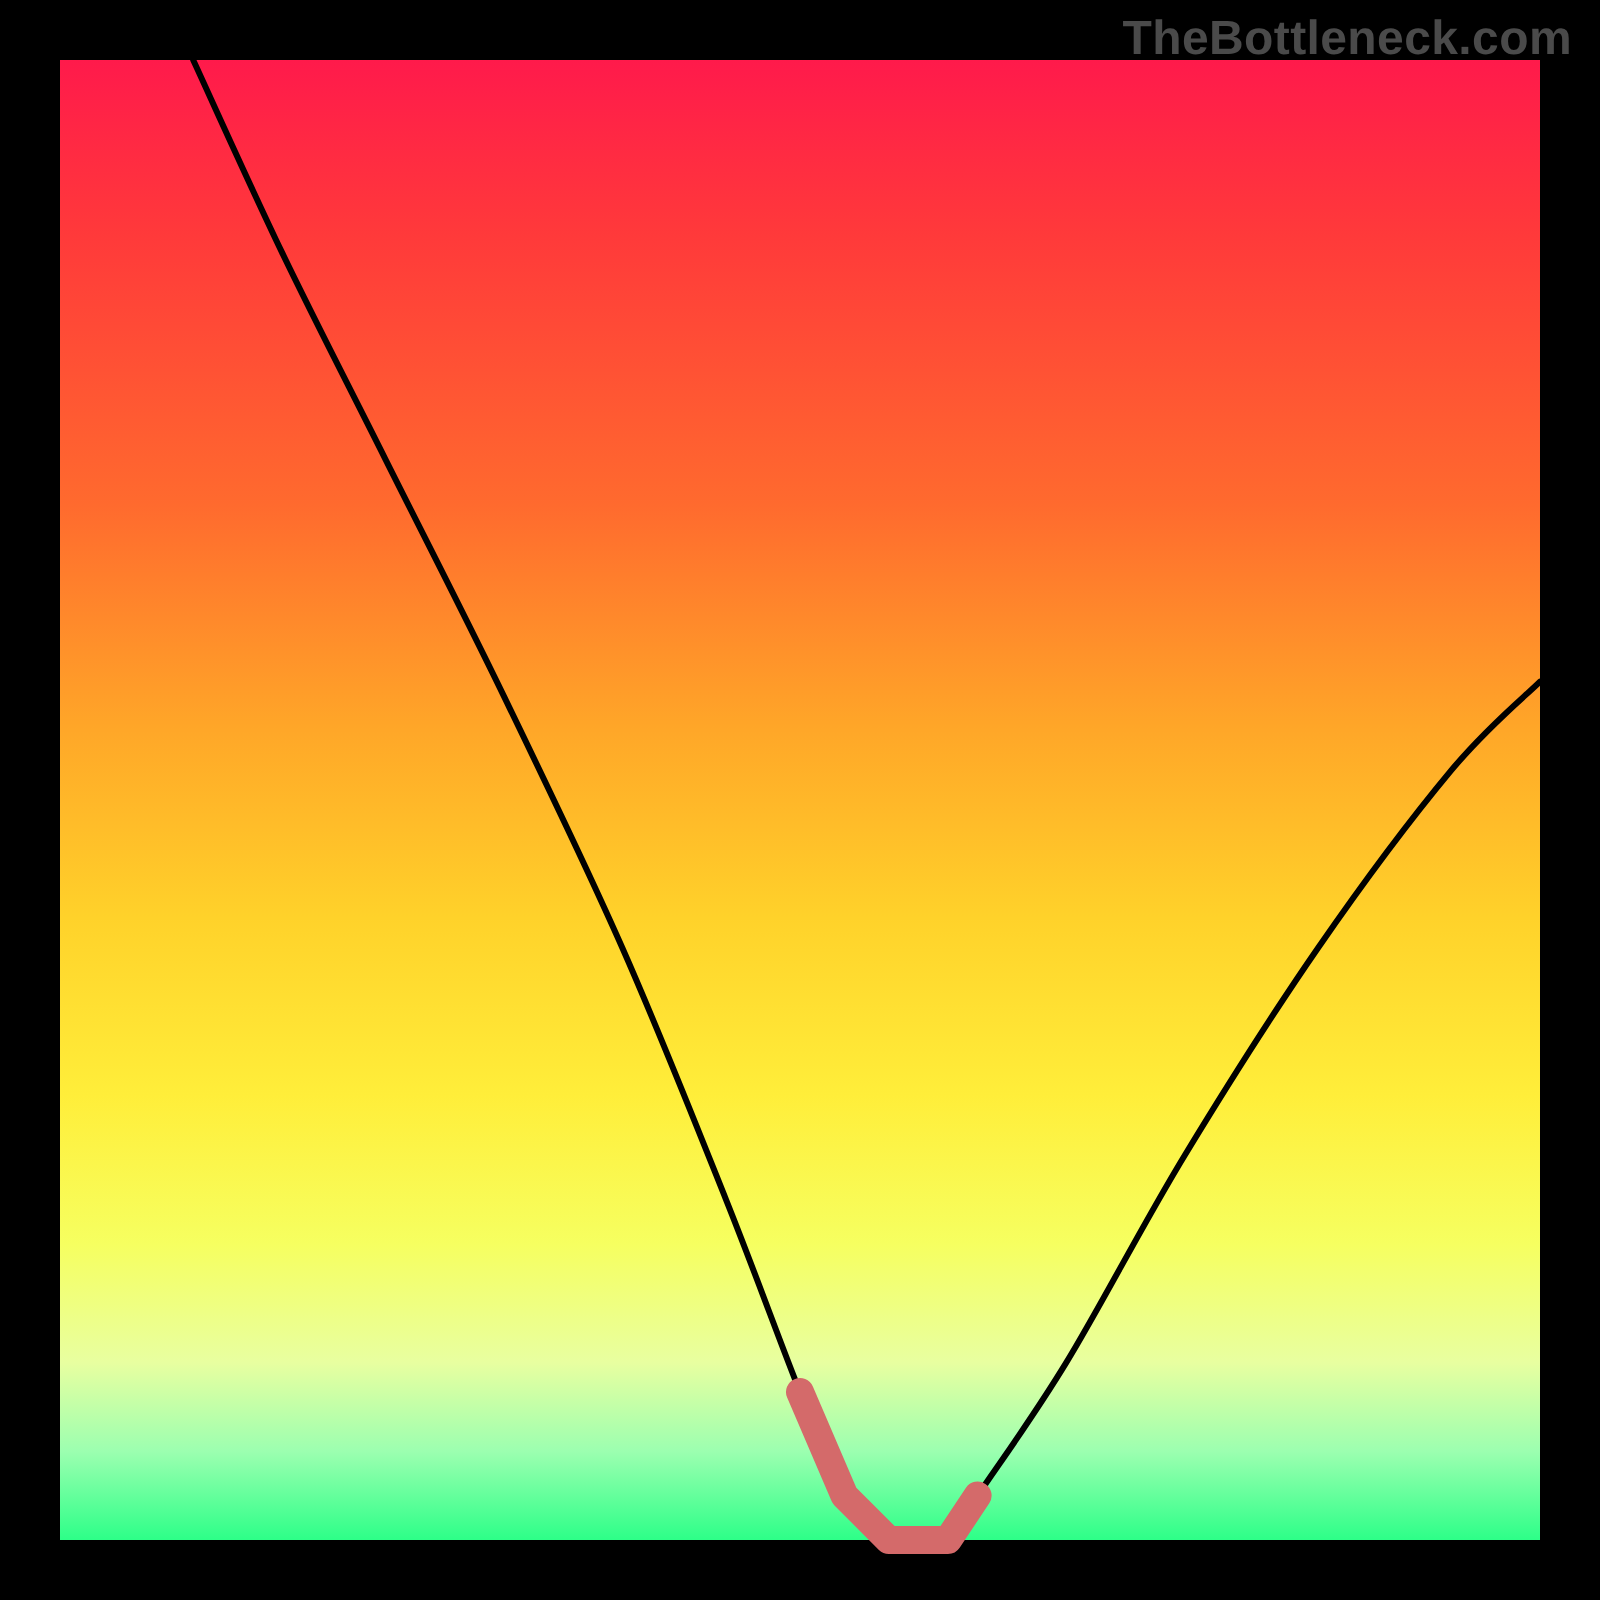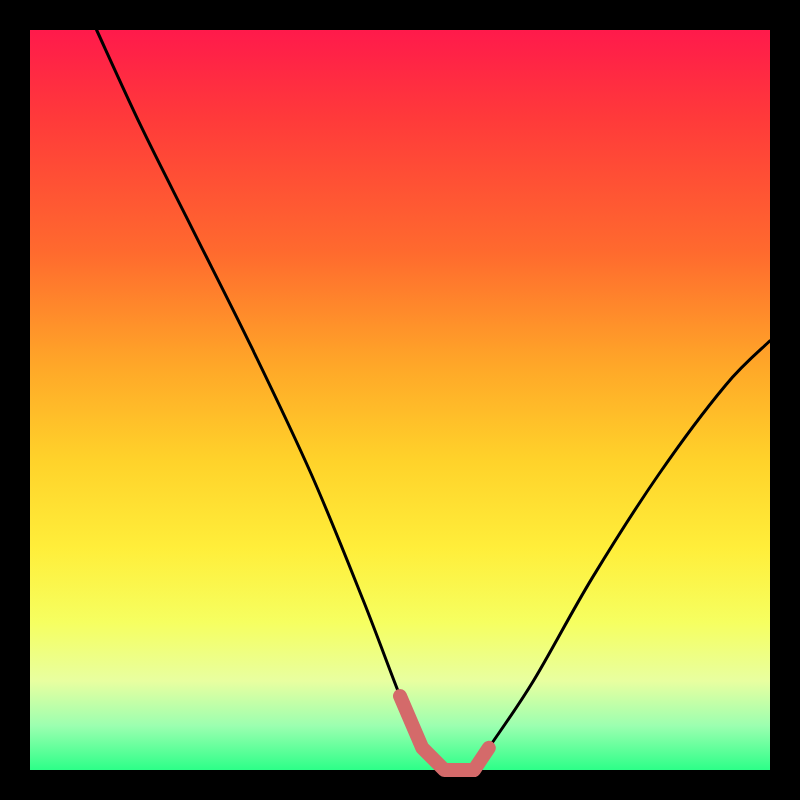--- a/index.html
+++ b/index.html
@@ -56,20 +56,21 @@
     width: 740px;
     height: 740px;
     overflow: visible;
   }
 </style>
 </head>
 <body>
 
 <div class="frame">
 
+  <div class="watermark">TheBottleneck.com</div>
 
   <div class="plot">
     <svg class="curve" viewBox="0 0 740 740" preserveAspectRatio="none">
       <path fill="none" stroke="#000000" stroke-width="3" stroke-linecap="round" stroke-linejoin="round" d="M66.6 0.0 C74.0 16.0, 95.0 62.9, 111.0 96.2 C127.0 129.5, 144.3 162.8, 162.8 199.8 C181.3 236.8, 202.3 277.5, 222.0 318.2 C241.7 358.9, 262.7 402.1, 281.2 444.0 C299.7 485.9, 318.2 532.8, 333.0 569.8 C347.8 606.8, 360.1 641.3, 370.0 666.0 C379.9 690.7, 384.8 705.5, 392.2 717.8 C399.6 730.1, 405.8 736.3, 414.4 740.0 C423.0 743.7, 436.6 743.7, 444.0 740.0 C451.4 736.3, 448.9 732.6, 458.8 717.8 C468.7 703.0, 485.9 679.6, 503.2 651.2 C520.5 622.8, 541.4 582.1, 562.4 547.6 C583.4 513.1, 606.8 476.1, 629.0 444.0 C651.2 411.9, 677.1 377.4, 695.6 355.2 C714.1 333.0, 732.6 318.2, 740.0 310.8"></path>
       <path fill="none" stroke="#d46a6a" stroke-width="14" stroke-linecap="round" stroke-linejoin="round" d="M370.0 666.0 L392.2 717.8 L414.4 740.0 L444.0 740.0 L458.8 717.8"></path>
     </svg>
   </div>
 
 </div>
 

